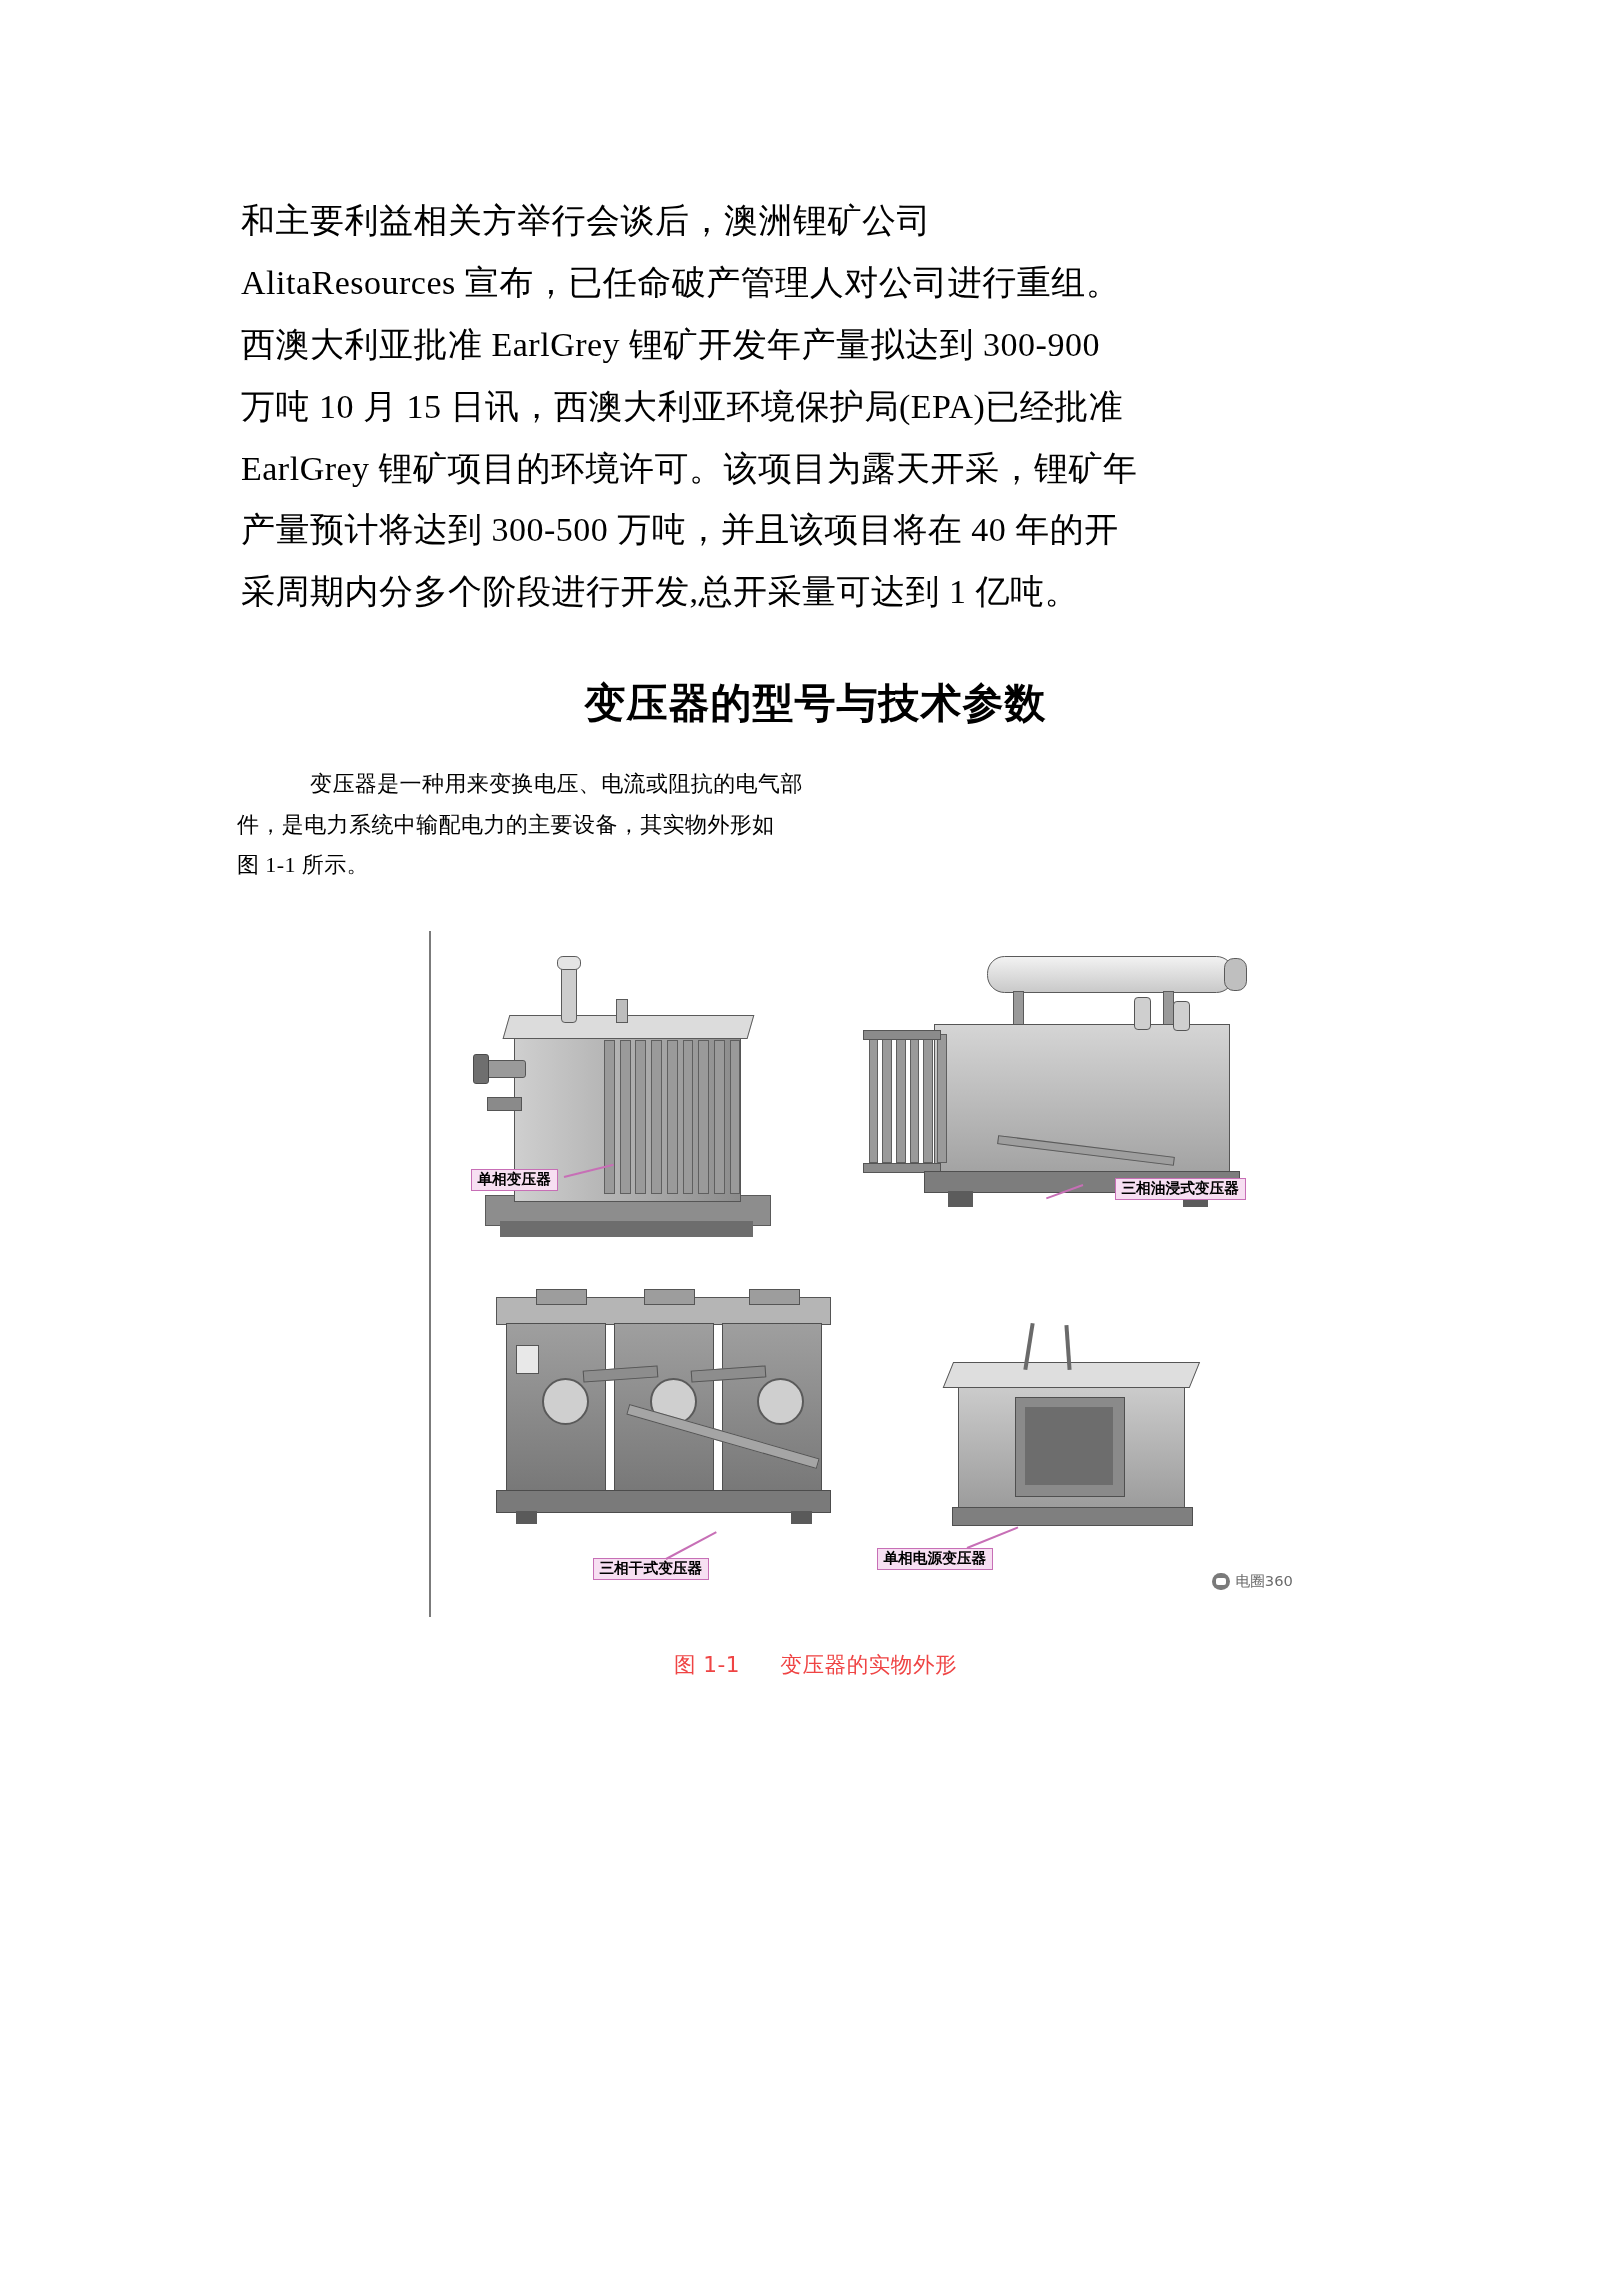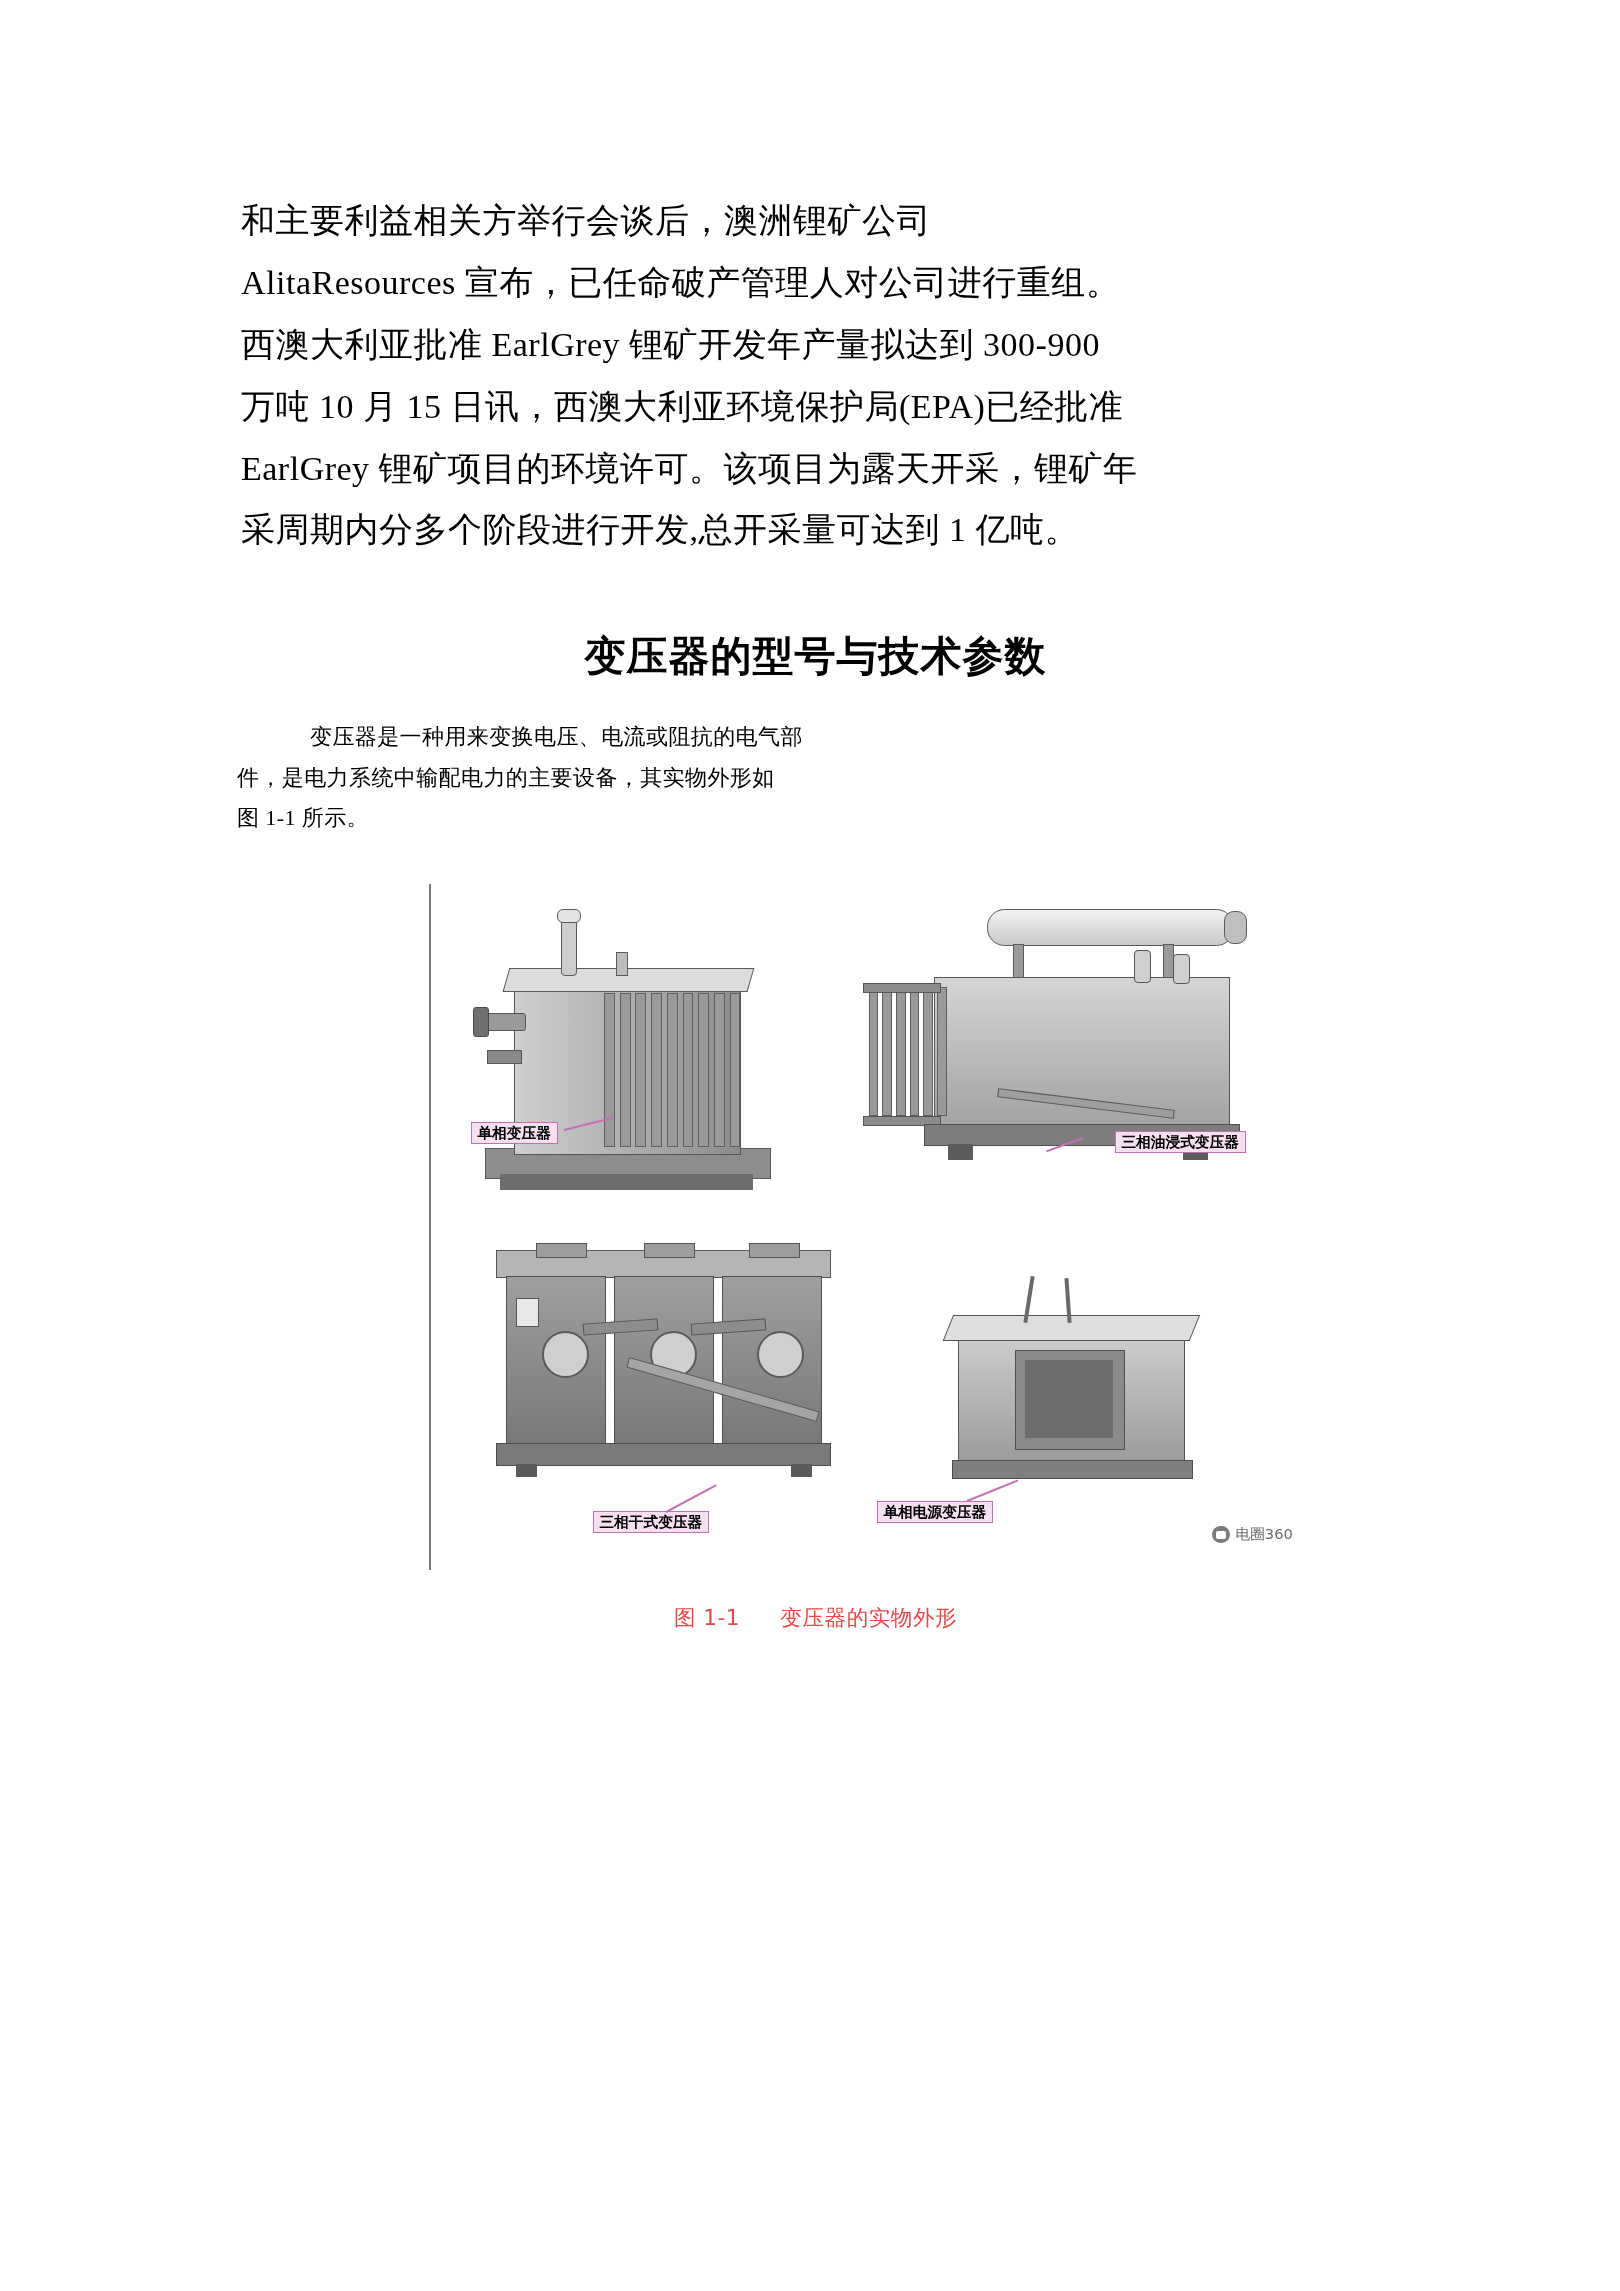--- a/index.html
+++ b/index.html
@@ -59,21 +59,21 @@
     font-size: 37px;
     font-weight: bold;
     letter-spacing: 2.9px;
     padding: 11.8px 25.5px 13.7px 25.5px;
     line-height: 1;
     box-shadow: 1px 1px 0 #cfd6de;
   }
 
   
   .article-title {
-    margin-top: 68px;
+    margin-top: 53px;
     text-align: center;
     font-family: "DejaVu Sans", sans-serif;
     font-size: 41px;
     font-weight: bold;
     color: #000000;
     letter-spacing: 1px;
   }
 
   
   .article-para {
@@ -187,20 +187,21 @@
   <div class="content">
 
     <div class="news-para">
       <span class="l news-line-spread">
         <span>和主要利益相关方举行会谈后，澳洲锂矿公司</span>
       </span>
       <span class="l">AlitaResources 宣布，已任命破产管理人对公司进行重组。</span>
       <span class="l">西澳大利亚批准 EarlGrey 锂矿开发年产量拟达到 300-900</span>
       <span class="l">万吨 10 月 15 日讯，西澳大利亚环境保护局(EPA)已经批准</span>
       <span class="l">EarlGrey 锂矿项目的环境许可。该项目为露天开采，锂矿年</span>
+      <span class="l">产量预计将达到 300-500 万吨，并且该项目将在 40 年的开</span>
       <span class="l">采周期内分多个阶段进行开发,总开采量可达到 1 亿吨。</span>
     </div>
 
 
     <div class="article-title">变压器的型号与技术参数</div>
 
     <div class="article-para">
       <span class="l indent">变压器是一种用来变换电压、电流或阻抗的电气部</span>
       <span class="l">件，是电力系统中输配电力的主要设备，其实物外形如</span>
       <span class="l">图 1-1 所示。</span>

